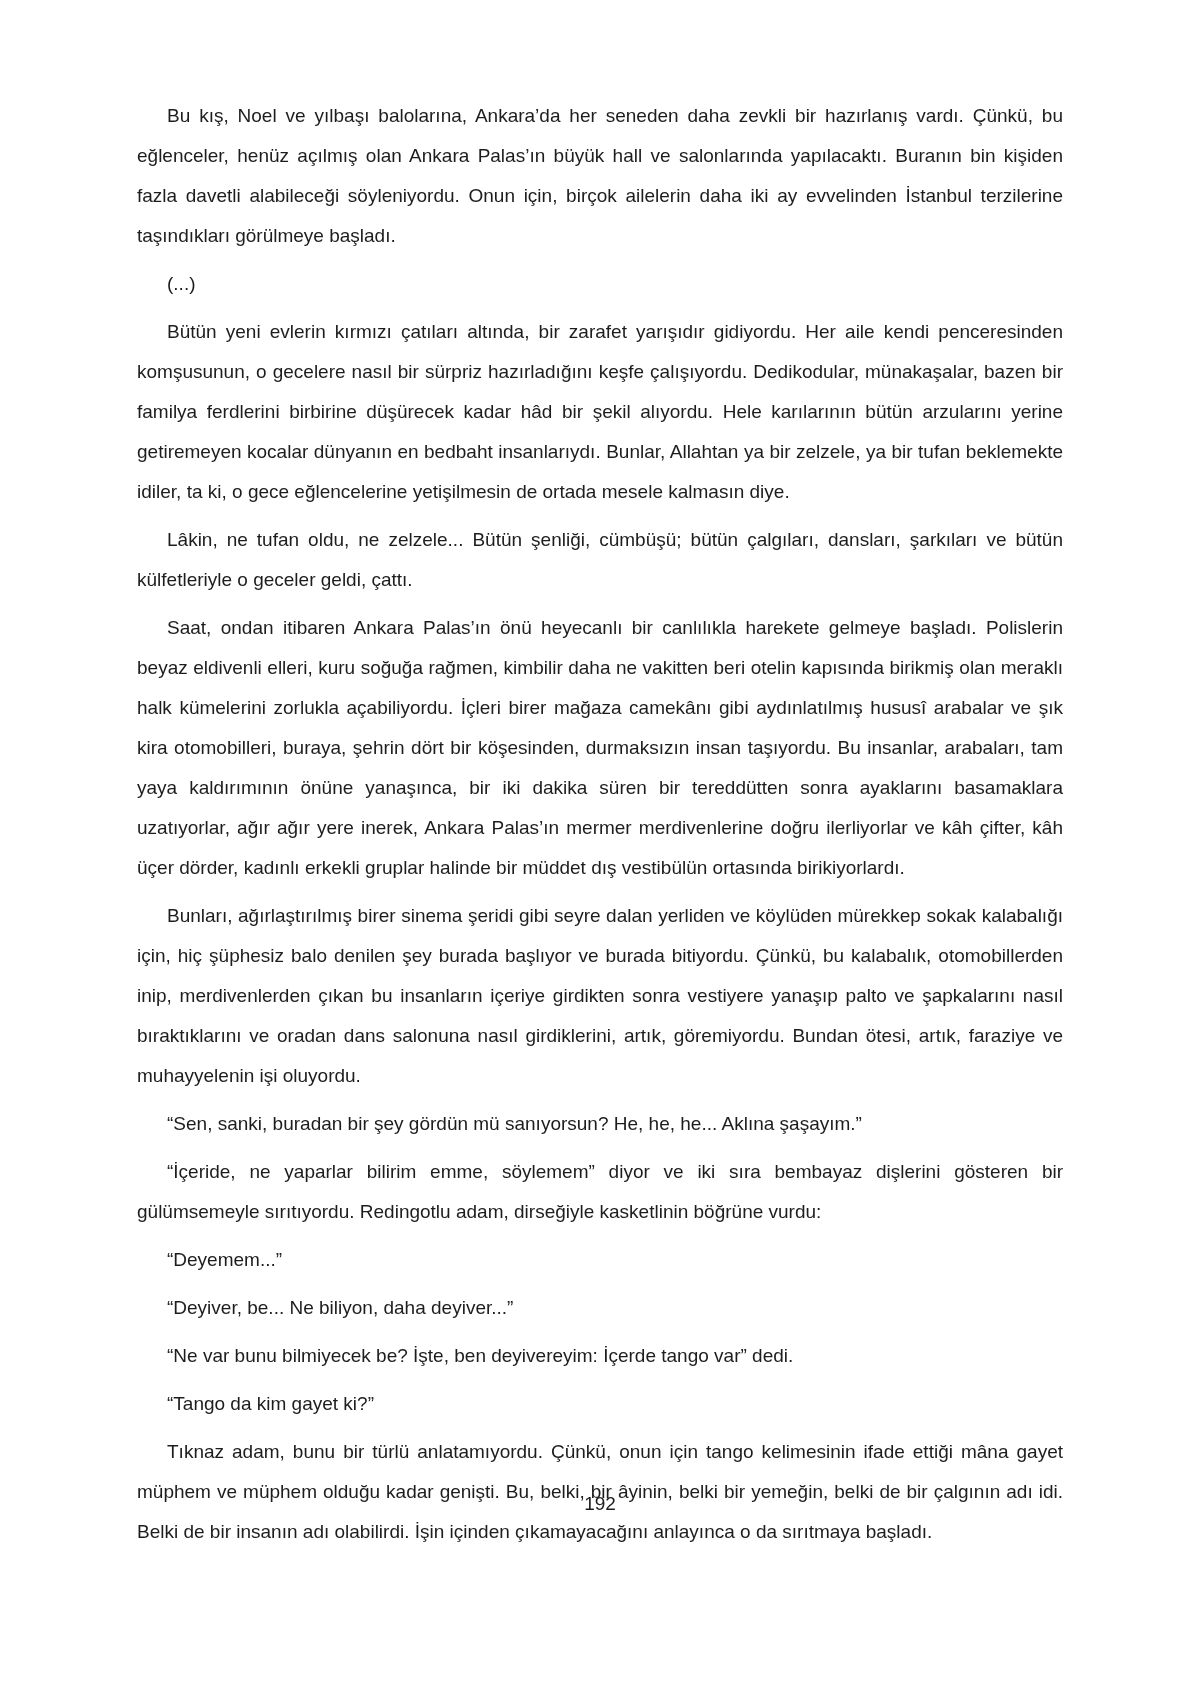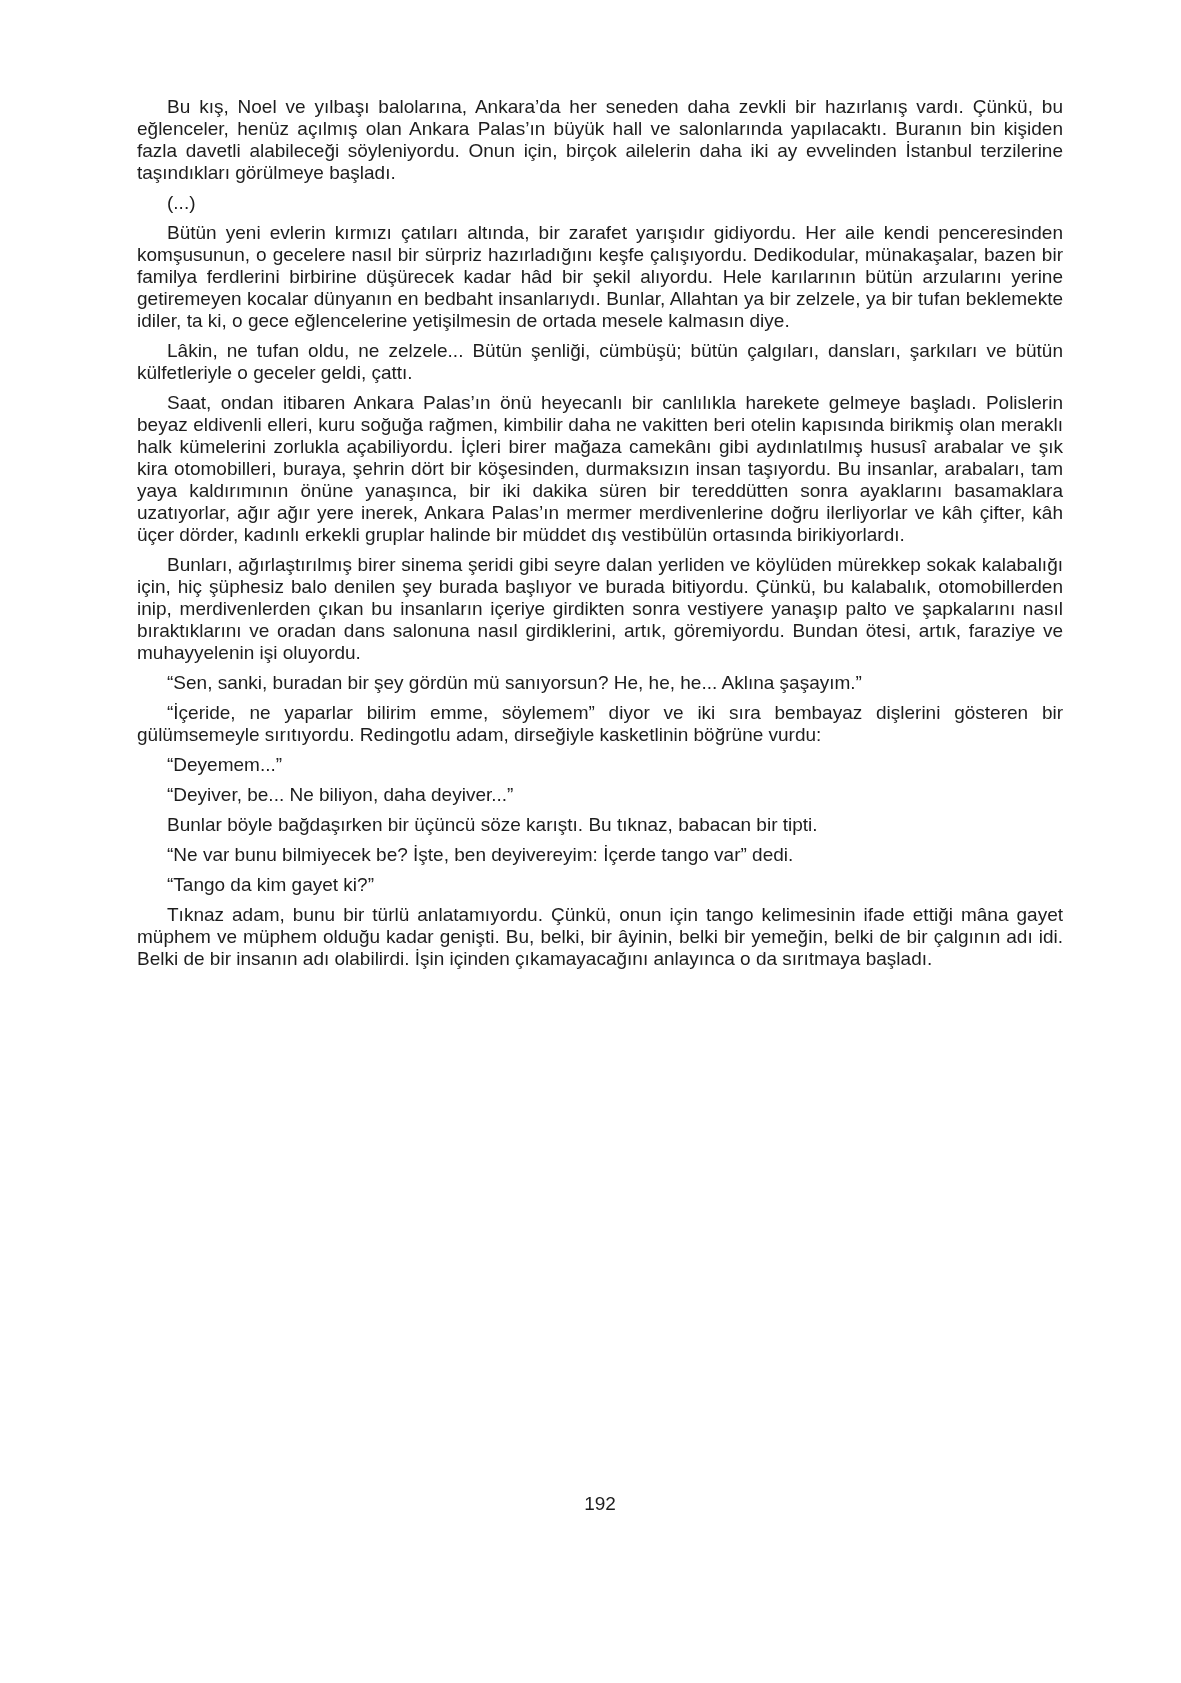--- a/index.html
+++ b/index.html
@@ -18,21 +18,21 @@
   }
   .text-block {
     position: absolute;
     left: 137px;
     top: 96px;
     width: 926px;
   }
   .para {
     margin: 0 0 8px 0;
     font-size: 19px;
-    line-height: 22px;
+    line-height: 40px;
     text-align: justify;
     text-indent: 30px;
     color: #1d1d1d;
   }
   .para .it {
   }
   .folio {
     position: absolute;
     left: 137px;
     top: 1489px;
@@ -51,19 +51,18 @@
       <p class="para"><span>Bu kış, Noel ve yılbaşı balolarına, Ankara’da her seneden daha zevkli bir hazırlanış vardı. Çünkü, bu eğlenceler, henüz açılmış olan Ankara Palas’ın büyük hall ve salonlarında yapılacaktı. Buranın bin kişiden fazla davetli alabileceği söyleniyordu. Onun için, birçok ailelerin daha iki ay evvelinden İstanbul terzilerine taşındıkları görülmeye başladı.</span></p>
       <p class="para"><span>(...)</span></p>
       <p class="para"><span>Bütün yeni evlerin kırmızı çatıları altında, bir zarafet yarışıdır gidiyordu. Her aile kendi penceresinden komşusunun, o gecelere nasıl bir sürpriz hazırladığını keşfe çalışıyordu. Dedikodular, münakaşalar, bazen bir familya ferdlerini birbirine düşürecek kadar hâd bir şekil alıyordu. Hele karılarının bütün arzularını yerine getiremeyen kocalar dünyanın en bedbaht insanlarıydı. Bunlar, Allahtan ya bir zelzele, ya bir tufan beklemekte idiler, ta ki, o gece eğlencelerine yetişilmesin de ortada mesele kalmasın diye.</span></p>
       <p class="para"><span>Lâkin, ne tufan oldu, ne zelzele... Bütün şenliği, cümbüşü; bütün çalgıları, dansları, şarkıları ve bütün külfetleriyle o geceler geldi, çattı.</span></p>
       <p class="para"><span>Saat, ondan itibaren Ankara Palas’ın önü heyecanlı bir canlılıkla harekete gelmeye başladı. Polislerin beyaz eldivenli elleri, kuru soğuğa rağmen, kimbilir daha ne vakitten beri otelin kapısında birikmiş olan meraklı halk kümelerini zorlukla açabiliyordu. İçleri birer mağaza camekânı gibi aydınlatılmış hususî arabalar ve şık kira otomobilleri, buraya, şehrin dört bir köşesinden, durmaksızın insan taşıyordu. Bu insanlar, arabaları, tam yaya kaldırımının önüne yanaşınca, bir iki dakika süren bir tereddütten sonra ayaklarını basamaklara uzatıyorlar, ağır ağır yere inerek, Ankara Palas’ın mermer merdivenlerine doğru ilerliyorlar ve kâh çifter, kâh üçer dörder, kadınlı erkekli gruplar halinde bir müddet dış vestibülün ortasında birikiyorlardı.</span></p>
       <p class="para"><span>Bunları, ağırlaştırılmış birer sinema şeridi gibi seyre dalan yerliden ve köylüden mürekkep sokak kalabalığı için, hiç şüphesiz balo denilen şey burada başlıyor ve burada bitiyordu. Çünkü, bu kalabalık, otomobillerden inip, merdivenlerden çıkan bu insanların içeriye girdikten sonra vestiyere yanaşıp palto ve şapkalarını nasıl bıraktıklarını ve oradan dans salonuna nasıl girdiklerini, artık, göremiyordu. Bundan ötesi, artık, faraziye ve muhayyelenin işi oluyordu.</span></p>
       <p class="para"><span>“Sen, sanki, buradan bir şey gördün mü sanıyorsun? He, he, he... Aklına şaşayım.”</span></p>
       <p class="para"><span>“İçeride, ne yaparlar bilirim emme, söylemem” diyor ve iki sıra bembayaz dişlerini gösteren bir gülümsemeyle sırıtıyordu. Redingotlu adam, dirseğiyle kasketlinin böğrüne vurdu:</span></p>
       <p class="para"><span>“Deyemem...”</span></p>
       <p class="para"><span>“Deyiver, be... Ne biliyon, daha deyiver...”</span></p>
-      <p class="para"><span>Bunlar böyle bağdaşırken bir üçüncü söze karıştı. Bu tıknaz, babacan bir tipti.</span></p>
       <p class="para"><span>“Ne var bunu bilmiyecek be? İşte, ben deyivereyim: İçerde </span><span class="it">tango</span><span> var” dedi.</span></p>
       <p class="para"><span>“Tango da kim gayet ki?”</span></p>
       <p class="para"><span>Tıknaz adam, bunu bir türlü anlatamıyordu. Çünkü, onun için </span><span class="it">tango</span><span> kelimesinin ifade ettiği mâna gayet müphem ve müphem olduğu kadar genişti. Bu, belki, bir âyinin, belki bir yemeğin, belki de bir çalgının adı idi. Belki de bir insanın adı olabilirdi. İşin içinden çıkamayacağını anlayınca o da sırıtmaya başladı.</span></p>
     </main>
   <div class="folio">192</div>
 </div>
 
 </body></html>

